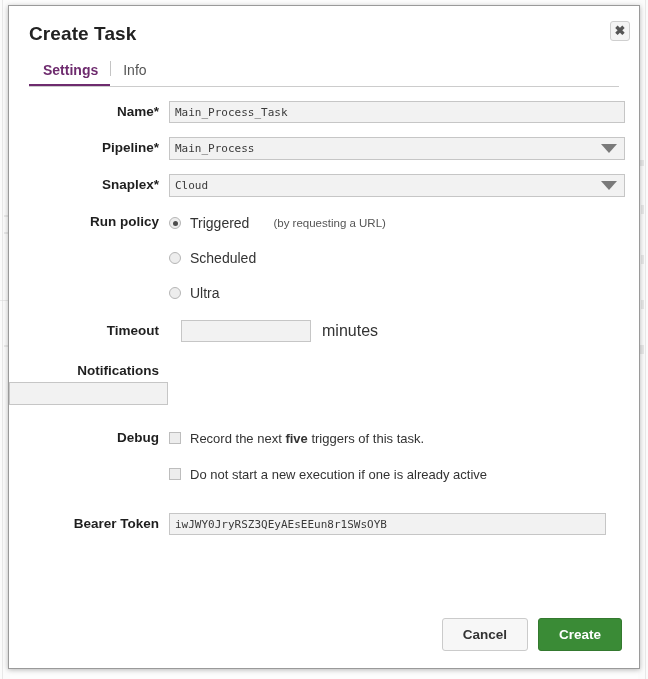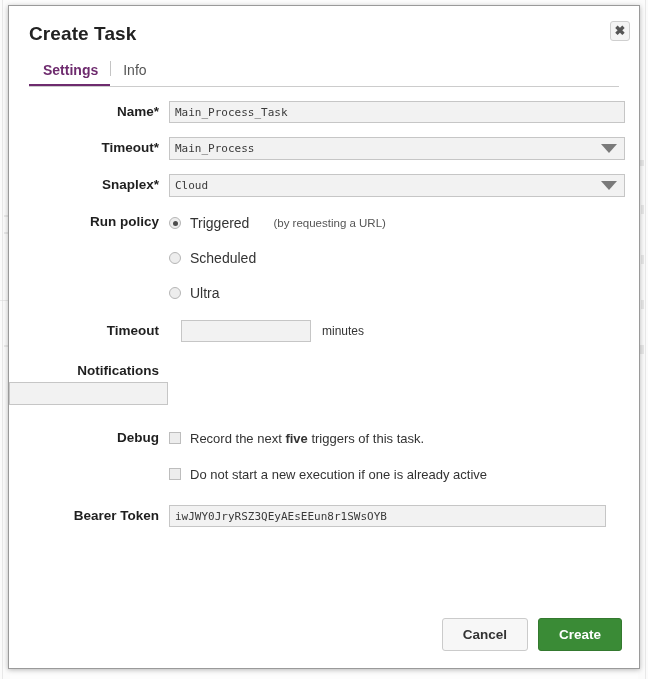--- a/index.html
+++ b/index.html
@@ -228,21 +228,21 @@
     color: #333333;
     cursor: pointer;
   }
   .check-label b { font-weight: bold; }
 
   .inline {
     display: flex;
     align-items: center;
   }
   .unit {
-    font-size: 12px;
+    font-size: 16px;
     color: #333333;
     margin-left: 11px;
   }
 
   .footer {
     position: absolute;
     right: 17px;
     bottom: 17px;
     display: flex;
     gap: 10px;
@@ -303,21 +303,21 @@
   <div class="form">
 
     <div class="row">
       <div class="label">Name*</div>
       <div class="field">
         <input class="text-input" type="text" value="Main_Process_Task" style="">
       </div>
     </div>
 
     <div class="row">
-      <div class="label">Timeout*</div>
+      <div class="label">Pipeline*</div>
       <div class="field">
         <div class="select-wrap">
           <input class="text-input" type="text" value="Main_Process" style="">
           <span class="caret"></span>
         </div>
       </div>
     </div>
 
     <div class="row">
       <div class="label">Snaplex*</div>
@@ -377,21 +377,21 @@
         </div>
 
         <div class="check-line">
           <span class="checkbox"></span>
           <span class="check-label">Do not start a new execution if one is already active</span>
         </div>
 
       </div>
     </div>
 
-    <div class="row" style="margin-top:6px;">
+    <div class="row" style="margin-top:14px;">
       <div class="label">Bearer Token</div>
       <div class="field">
         <input class="text-input token" type="text" value="iwJWY0JryRSZ3QEyAEsEEun8r1SWsOYB" style="">
       </div>
     </div>
 
   </div>
 
   <div class="footer">
     <div class="btn btn-cancel">Cancel</div>

